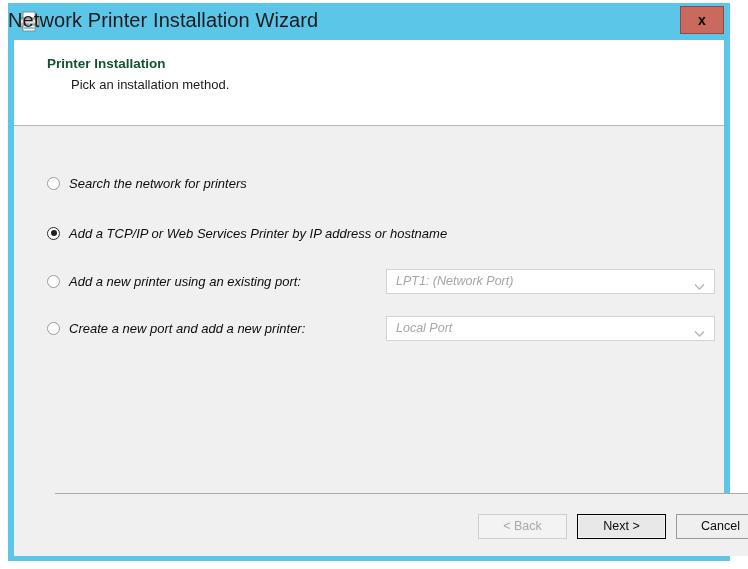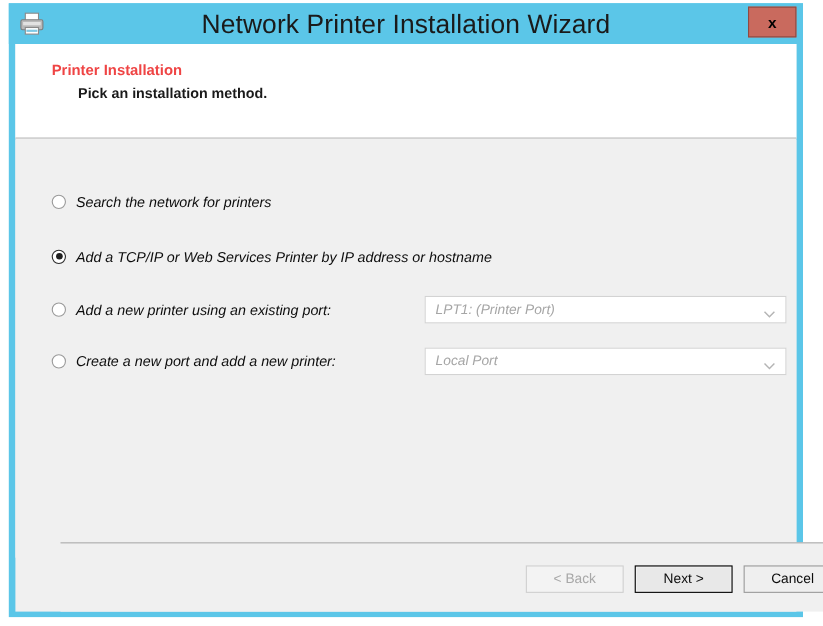--- a/index.html
+++ b/index.html
@@ -37,22 +37,21 @@
     left: 9px;
     top: 7px;
     width: 24px;
     height: 22px;
   }
   .title-text {
     position: absolute;
     left: 0;
     right: 0;
     top: 6px;
-    text-align: center;
-    font-size: 24px;
+    font-size: 20px;
     color: #1a1a1a;
     font-family: "Liberation Sans", sans-serif;
     letter-spacing: 0.1px;
   }
   .close-btn {
     position: absolute;
     right: 6px;
     top: 3px;
     width: 44px;
     height: 28px;
@@ -90,29 +89,28 @@
     background: #ffffff;
     box-sizing: border-box;
     border-bottom: 1px solid #b8b8b8;
   }
   .header-title {
     position: absolute;
     left: 33px;
     top: 16px;
     font-size: 13.5px;
     font-weight: bold;
-    color: #ef4444;
+    color: #14532d;
   }
   .header-sub {
     position: absolute;
     left: 57px;
     top: 37px;
     font-size: 13px;
     color: #1a1a1a;
-    font-weight: bold;
   }
 
   
   .body-area {
     position: absolute;
     left: 0;
     top: 87px;
     width: 100%;
     height: 380px;
     background: #f0f0f0;
@@ -276,21 +274,21 @@
       <div class="option-row opt2">
         <span class="radio checked"></span>
         <span class="radio-label">Add a TCP/IP or Web Services Printer by IP address or hostname</span>
       </div>
 
       <div class="option-row opt3">
         <span class="radio"></span>
         <span class="radio-label">Add a new printer using an existing port:</span>
       </div>
       <div class="combo combo3">
-        <span class="combo-text">LPT1: (Printer Port)</span>
+        <span class="combo-text">LPT1: (Network Port)</span>
         <span class="combo-arrow">
           <svg width="11" height="8" viewBox="0 0 11 8">
             <path d="M1 1.5 L5.5 6 L10 1.5" fill="none" stroke="#b4b4b4" stroke-width="1.3"></path>
           </svg>
         </span>
       </div>
 
       <div class="option-row opt4">
         <span class="radio"></span>
         <span class="radio-label">Create a new port and add a new printer:</span>

